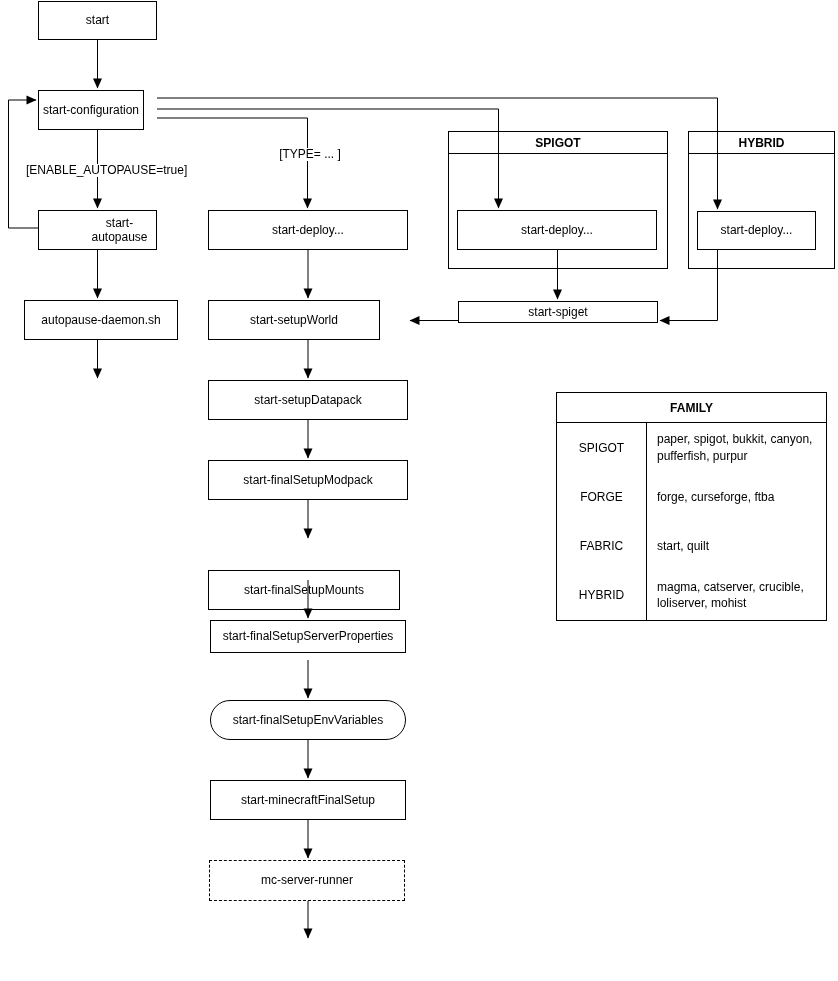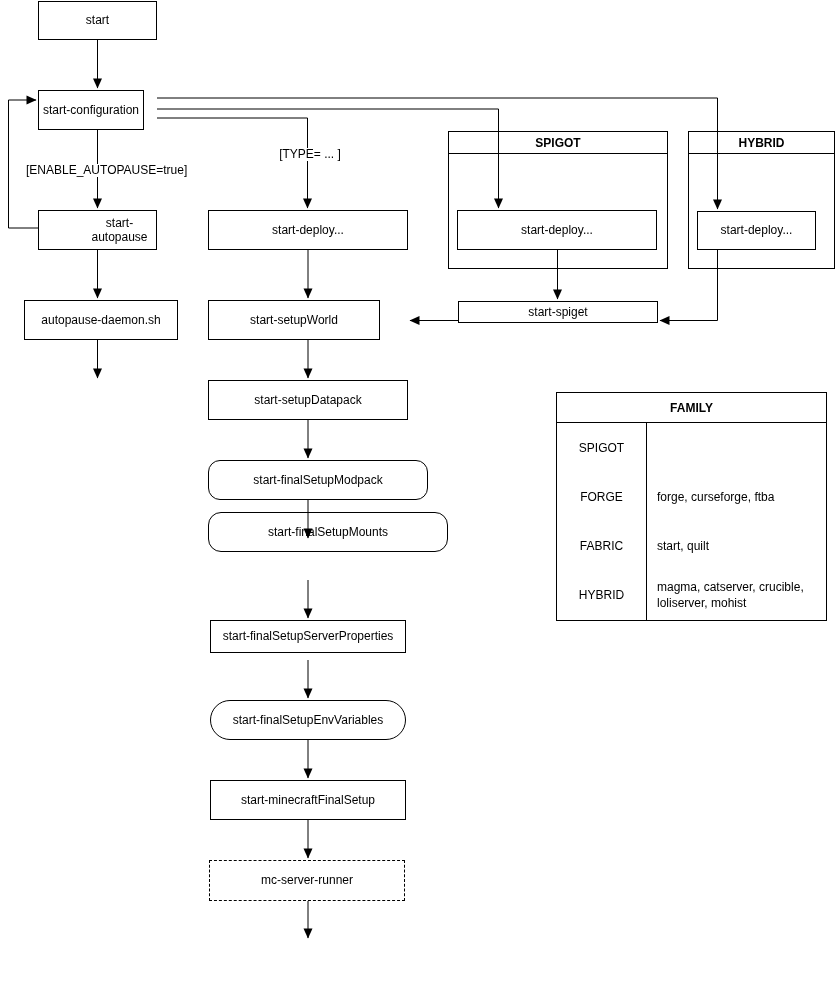--- a/index.html
+++ b/index.html
@@ -104,22 +104,22 @@
 
   
   #n-start            { left: 38px;  top: 1px;   width: 119px; height: 39px; }
   #n-config           { left: 38px;  top: 90px;  width: 106px; height: 40px; }
   #n-autopause        { left: 38px;  top: 210px; width: 119px; height: 40px; padding-left: 44px; }
   #n-daemon           { left: 24px;  top: 300px; width: 154px; height: 40px; }
   #n-knockd           { left: 33px;  top: 380px; width: 129px; height: 40px; }
   #n-deploy-main      { left: 208px; top: 210px; width: 200px; height: 40px; }
   #n-setupworld       { left: 208px; top: 300px; width: 172px; height: 40px; }
   #n-setupdatapack    { left: 208px; top: 380px; width: 200px; height: 40px; }
-  #n-modpack          { left: 208px; top: 460px; width: 220px; height: 40px; border-radius: 12px; }
-  #n-mounts           { left: 208px; top: 512px; width: 240px; height: 40px; border-radius: 13px; }
+  #n-modpack          { left: 208px; top: 460px; width: 200px; height: 40px; }
+  #n-mounts           { left: 208px; top: 570px; width: 192px; height: 40px; }
   #n-serverprops      { left: 210px; top: 620px; width: 196px; height: 33px; }
   #n-envvars          { left: 210px; top: 700px; width: 196px; height: 40px; border-radius: 20px; }
   #n-mcfinal          { left: 210px; top: 780px; width: 196px; height: 40px; }
   #n-runner           { left: 209px; top: 860px; width: 196px; height: 41px; }
   #n-java             { left: 209px; top: 940px; width: 196px; height: 38px; }
   #g-spigot           { left: 448px; top: 131px; width: 220px; height: 138px; }
   #g-spigot .group-header { height: 22px; }
   #n-deploy-spigot    { left: 457px; top: 210px; width: 200px; height: 40px; }
   #g-hybrid           { left: 688px; top: 131px; width: 147px; height: 138px; }
   #g-hybrid .group-header { height: 22px; }
@@ -193,20 +193,21 @@
   </svg>
 
   <div class="edge-label" id="lbl-autopause">[ENABLE_AUTOPAUSE=true]</div>
   <div class="edge-label" id="lbl-type">[TYPE= ... ]</div>
 
   <div class="family-table">
     <div class="family-header">FAMILY</div>
     <div class="family-body">
       <div class="family-row">
         <div class="family-cell-key">SPIGOT</div>
+        <div class="family-cell-val">paper, spigot, bukkit, canyon, pufferfish, purpur</div>
       </div>
       <div class="family-row">
         <div class="family-cell-key">FORGE</div>
         <div class="family-cell-val">forge, curseforge, ftba</div>
       </div>
       <div class="family-row">
         <div class="family-cell-key">FABRIC</div>
         <div class="family-cell-val">start, quilt</div>
       </div>
       <div class="family-row">

